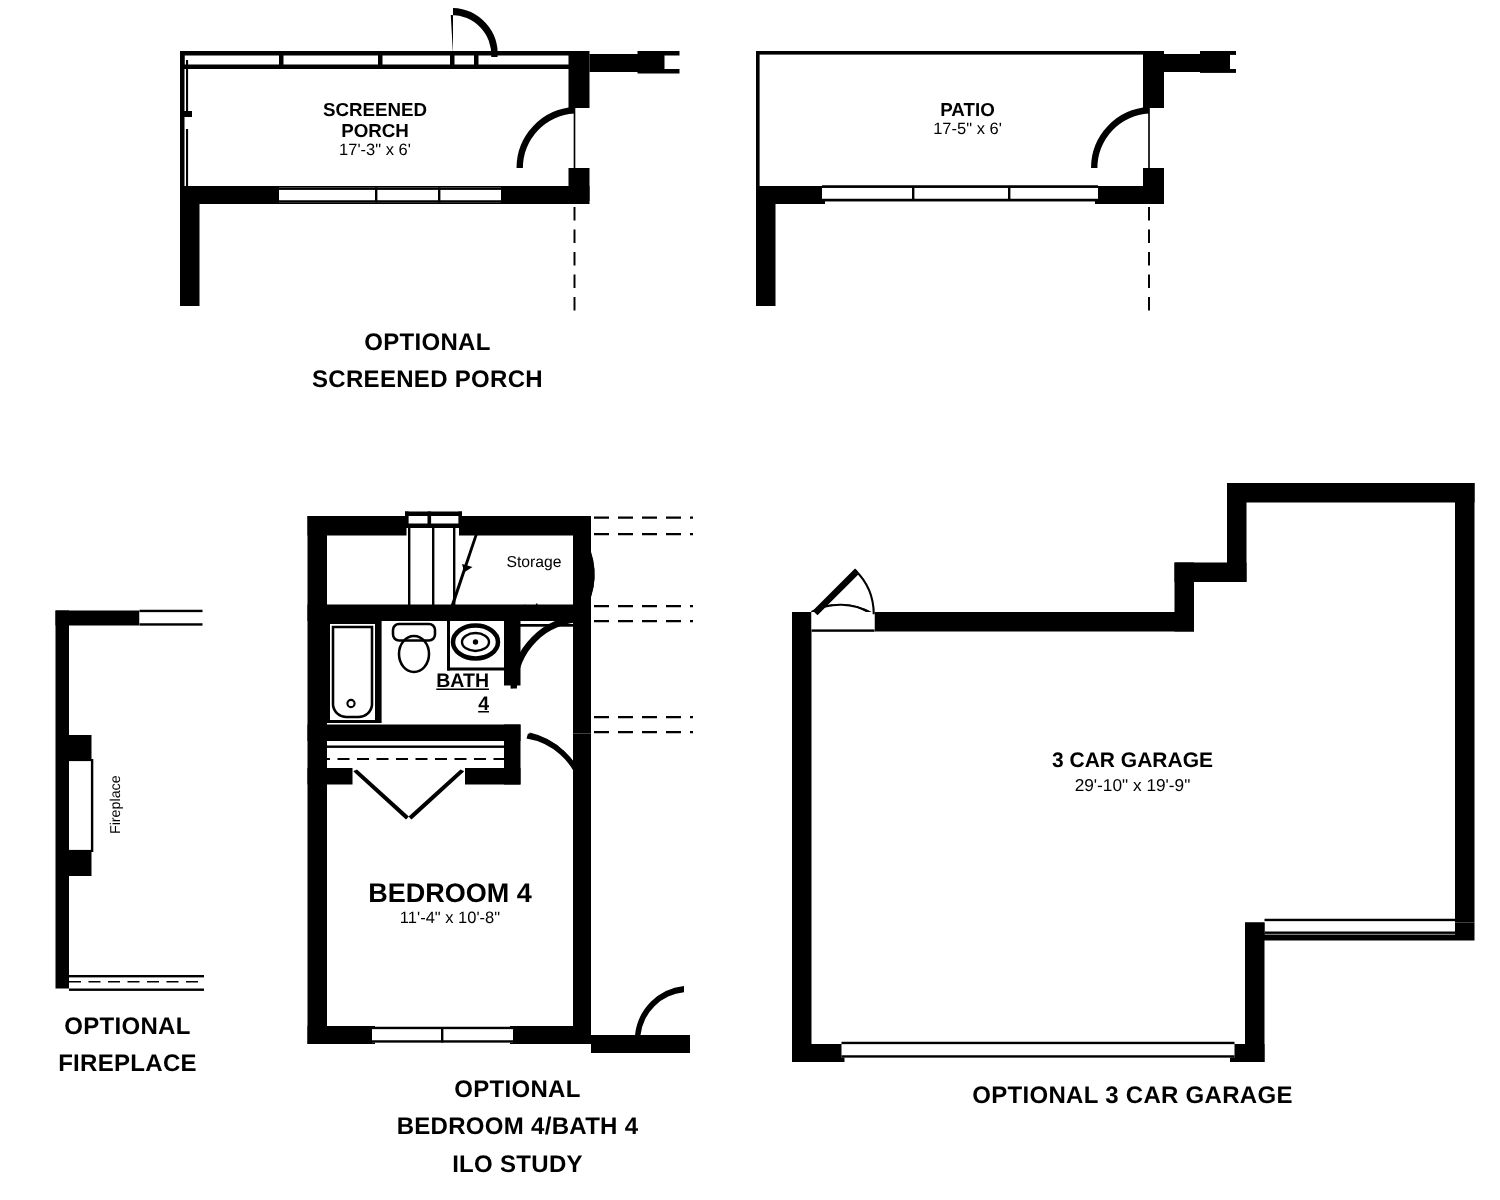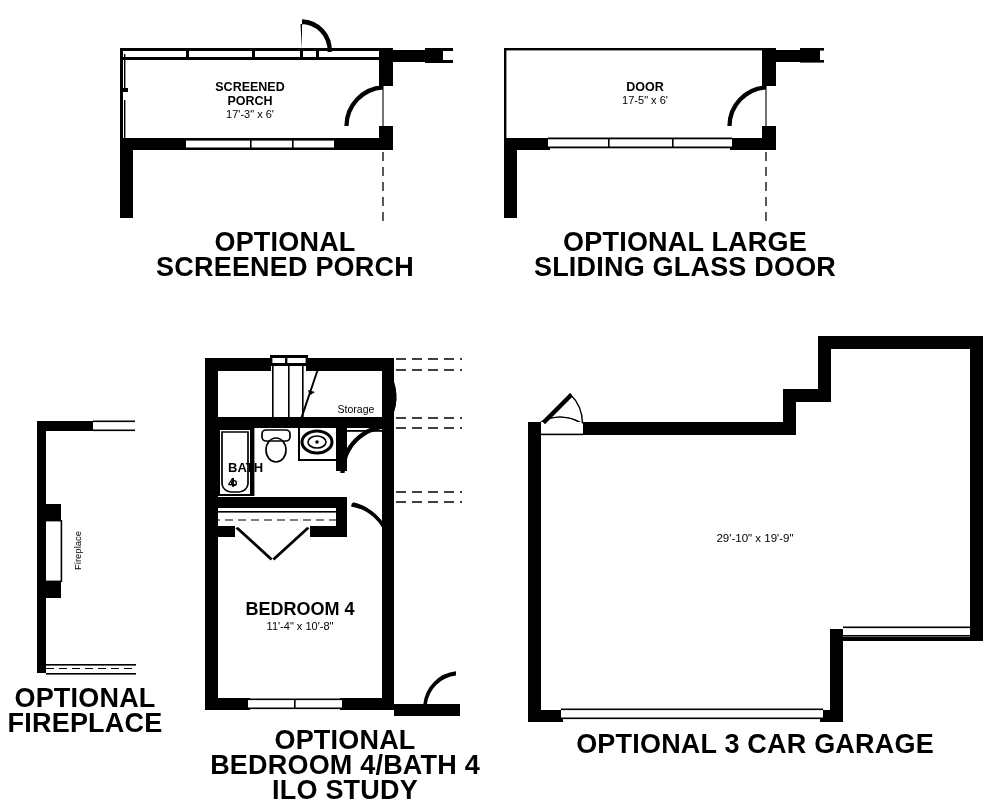--- a/index.html
+++ b/index.html
@@ -10,36 +10,36 @@
   body {
     width: 1000px;
     height: 800px;
     position: relative;
     font-family: "Liberation Sans", sans-serif;
     color: #000000;
     overflow: hidden;
   }
   #sheet {
     position: absolute;
-    left: 0; top: 14px;
+    left: 0; top: 0;
     width: 1000px;
     height: 720px;
   }
   svg.plan {
     position: absolute;
     left: 0; top: 0;
     width: 1000px;
     height: 800px;
   }
   
   .caption {
     position: absolute;
     text-align: center;
     font-weight: bold;
-    font-size: 27px;
+    font-size: 16px;
     line-height: 25px;
     letter-spacing: 0.2px;
     white-space: pre-line;
   }
   .room-name {
     position: absolute;
     text-align: center;
     font-weight: bold;
     font-size: 12.5px;
     line-height: 14px;
@@ -61,25 +61,26 @@
   }
   .vert-label {
     position: absolute;
     font-size: 9.5px;
     white-space: nowrap;
     transform-origin: 0 0;
     transform: rotate(-90deg);
   }
   .bath-name {
     position: absolute;
-    text-align: left;
+    text-align: right;
     font-weight: bold;
     font-size: 13px;
     line-height: 15px;
     white-space: pre-line;
+    text-decoration: underline;
   }
 </style>
 </head>
 <body>
 
 <div id="sheet">
 
   <svg class="plan" viewBox="0 0 1000 800">
     <g fill="#000000" stroke="none">
 
@@ -342,35 +343,34 @@
 
     </g>
   </svg>
 
   <div class="room-name" style="left:195px; top:66px; width:110px;">SCREENED
 PORCH</div>
   <div class="room-dim" style="left:195px; top:94px; width:110px;">17'-3" x 6'</div>
   <div class="caption" style="left:150px; top:216px; width:270px;">OPTIONAL
 SCREENED PORCH</div>
 
-  <div class="room-name" style="left:590px; top:66px; width:110px;">DOOR</div>
+  <div class="room-name" style="left:590px; top:66px; width:110px;">PATIO</div>
   <div class="room-dim" style="left:590px; top:80px; width:110px;">17-5" x 6'</div>
-  <div class="caption" style="left:530px; top:216px; width:310px;">OPTIONAL LARGE
-SLIDING GLASS DOOR</div>
 
   <div class="vert-label" style="left:72px; top:556px;">Fireplace</div>
   <div class="caption" style="left:0px; top:672px; width:170px;">OPTIONAL
 FIREPLACE</div>
 
-  <div class="small-label" style="left:310px; top:369px; width:92px;margin-top:20px;">Storage</div>
+  <div class="small-label" style="left:310px; top:369px; width:92px;">Storage</div>
   <div class="small-label" style="left:338px; top:402px; width:52px;font-family:Liberation Mono, monospace;">Linen</div>
   <div class="bath-name" style="left:228px; top:446px; width:98px;">BATH
 4</div>
   <div class="room-name" style="left:215px; top:588px; width:170px; font-size:18px;">BEDROOM 4</div>
   <div class="room-dim" style="left:215px; top:606px; width:170px;">11'-4" x 10'-8"</div>
   <div class="caption" style="left:195px; top:714px; width:300px;">OPTIONAL
 BEDROOM 4/BATH 4
 ILO STUDY</div>
 
+  <div class="room-name" style="left:630px; top:499px; width:250px; font-size:14px;">3 CAR GARAGE</div>
   <div class="room-dim" style="left:630px; top:518px; width:250px; font-size:11.5px;">29'-10" x 19'-9"</div>
   <div class="caption" style="left:555px; top:718px; width:400px;">OPTIONAL 3 CAR GARAGE</div>
 
 </div>
 
 </body></html>

